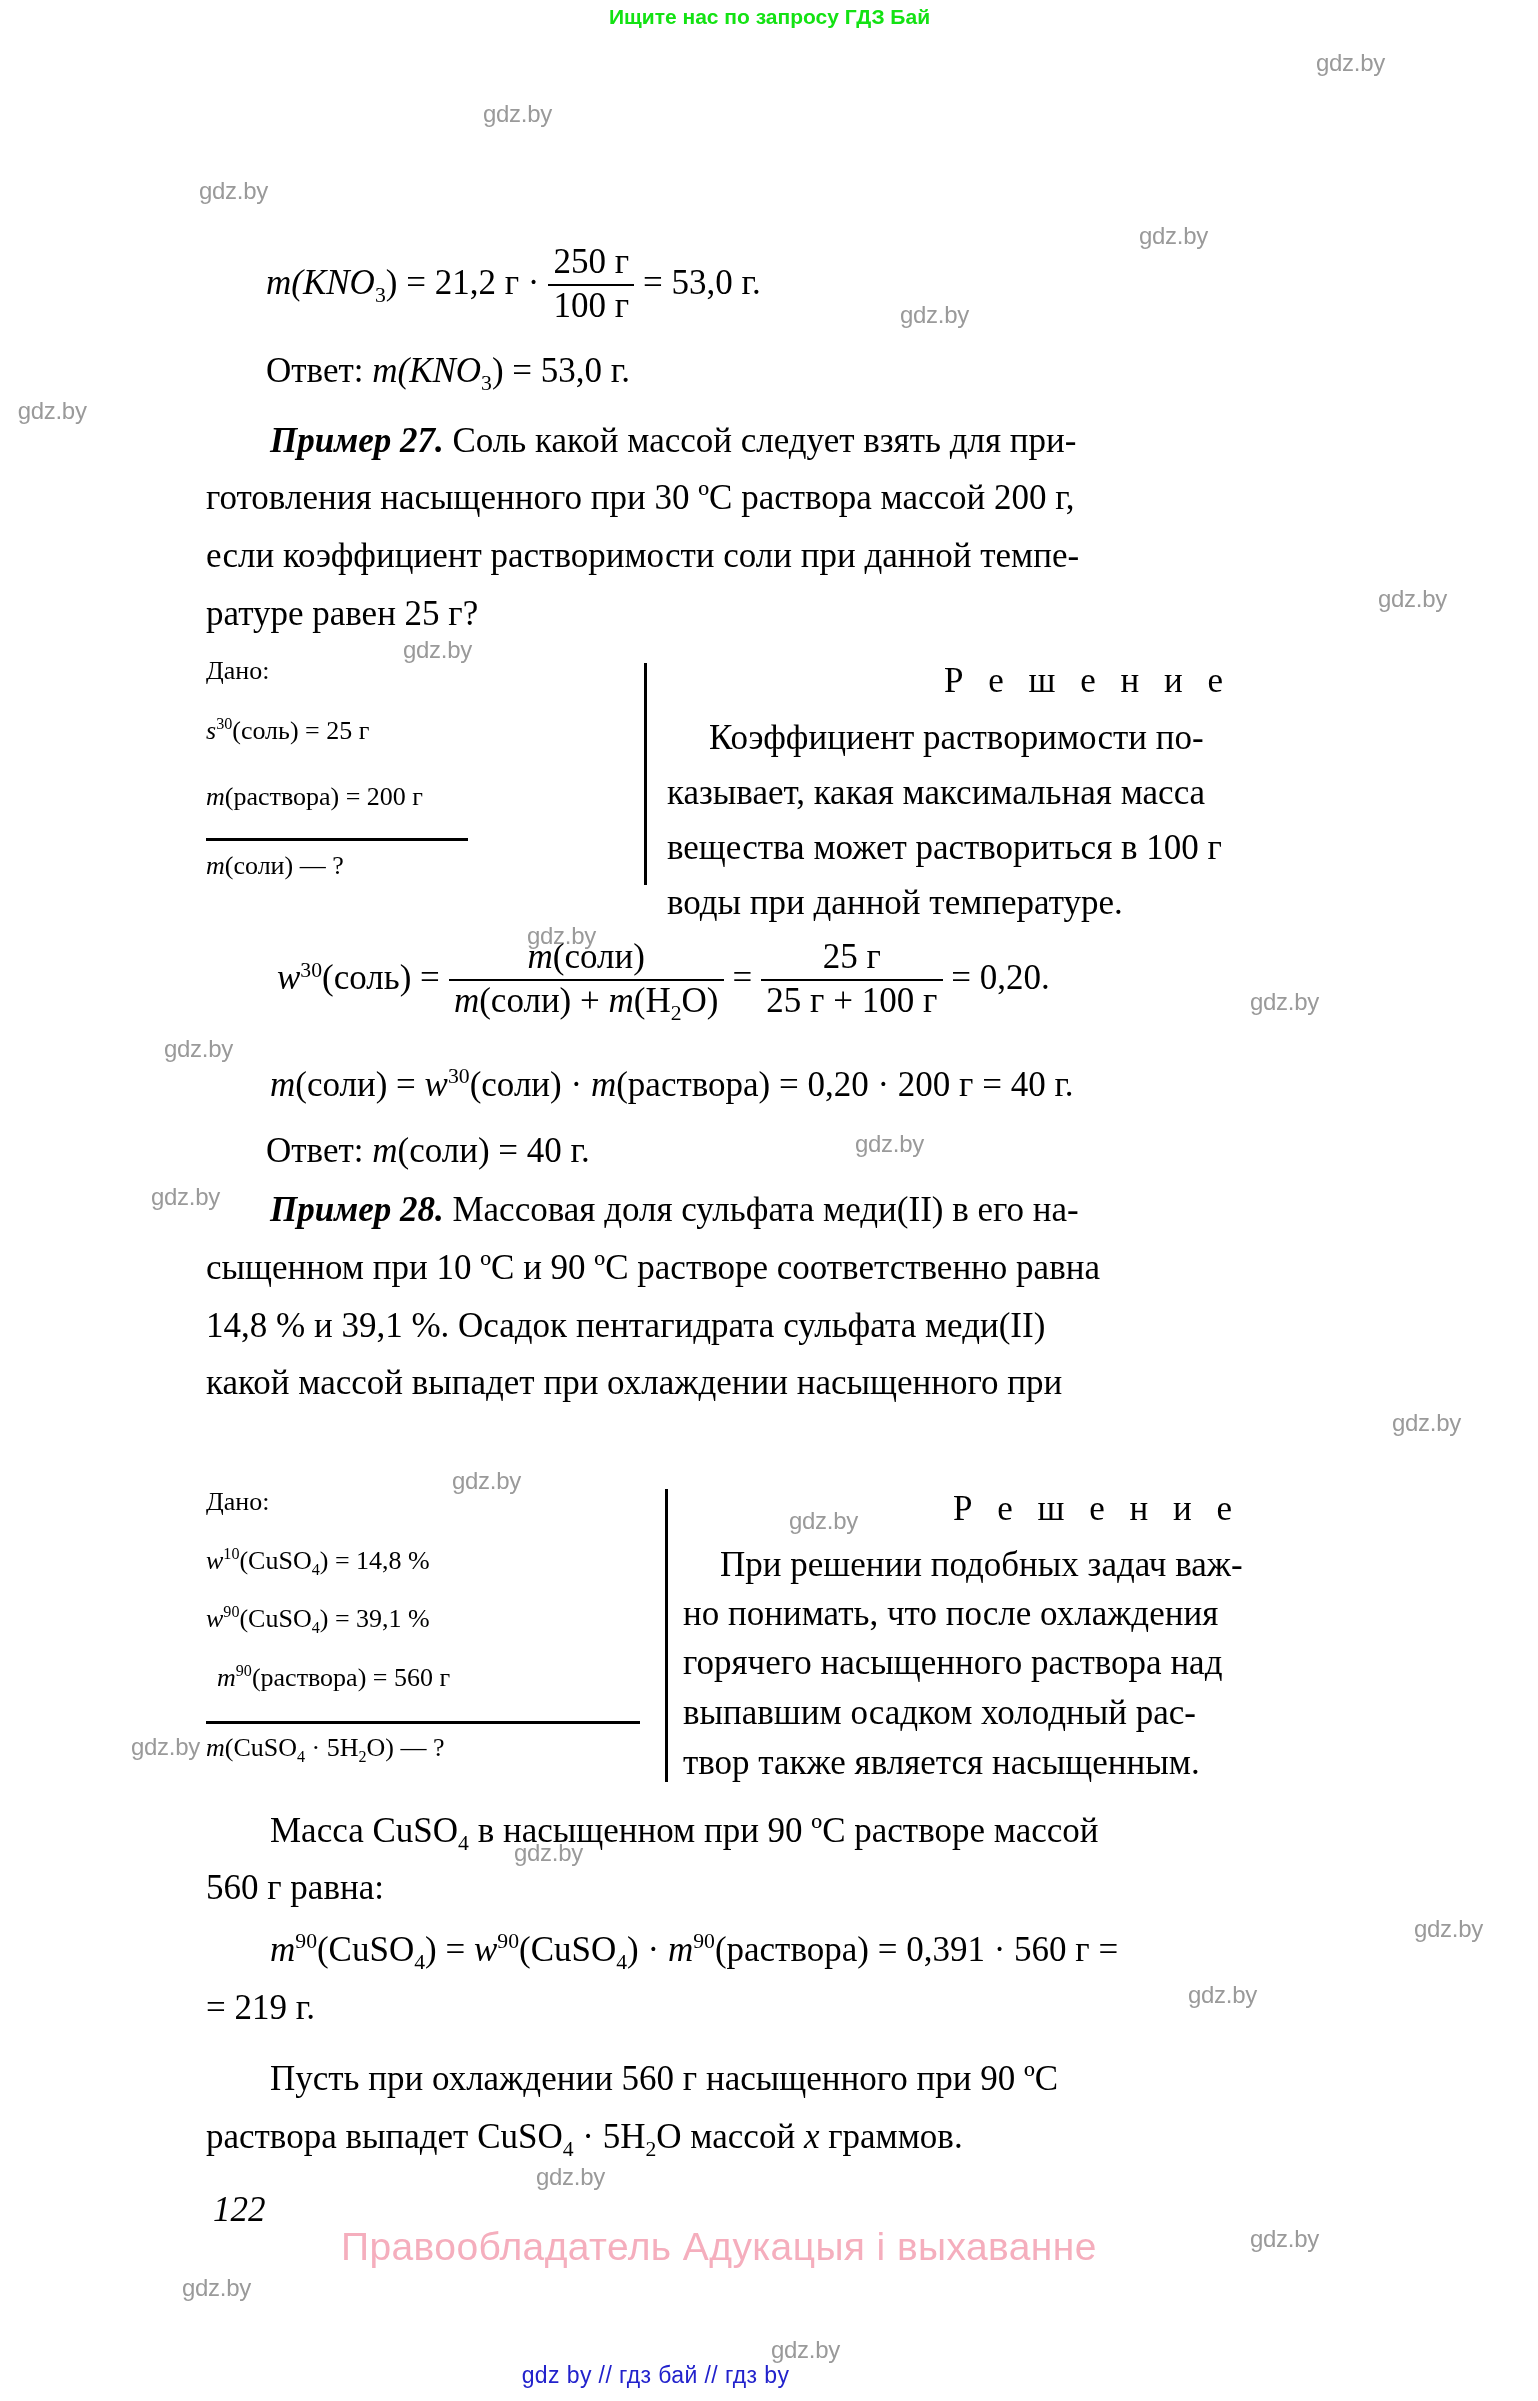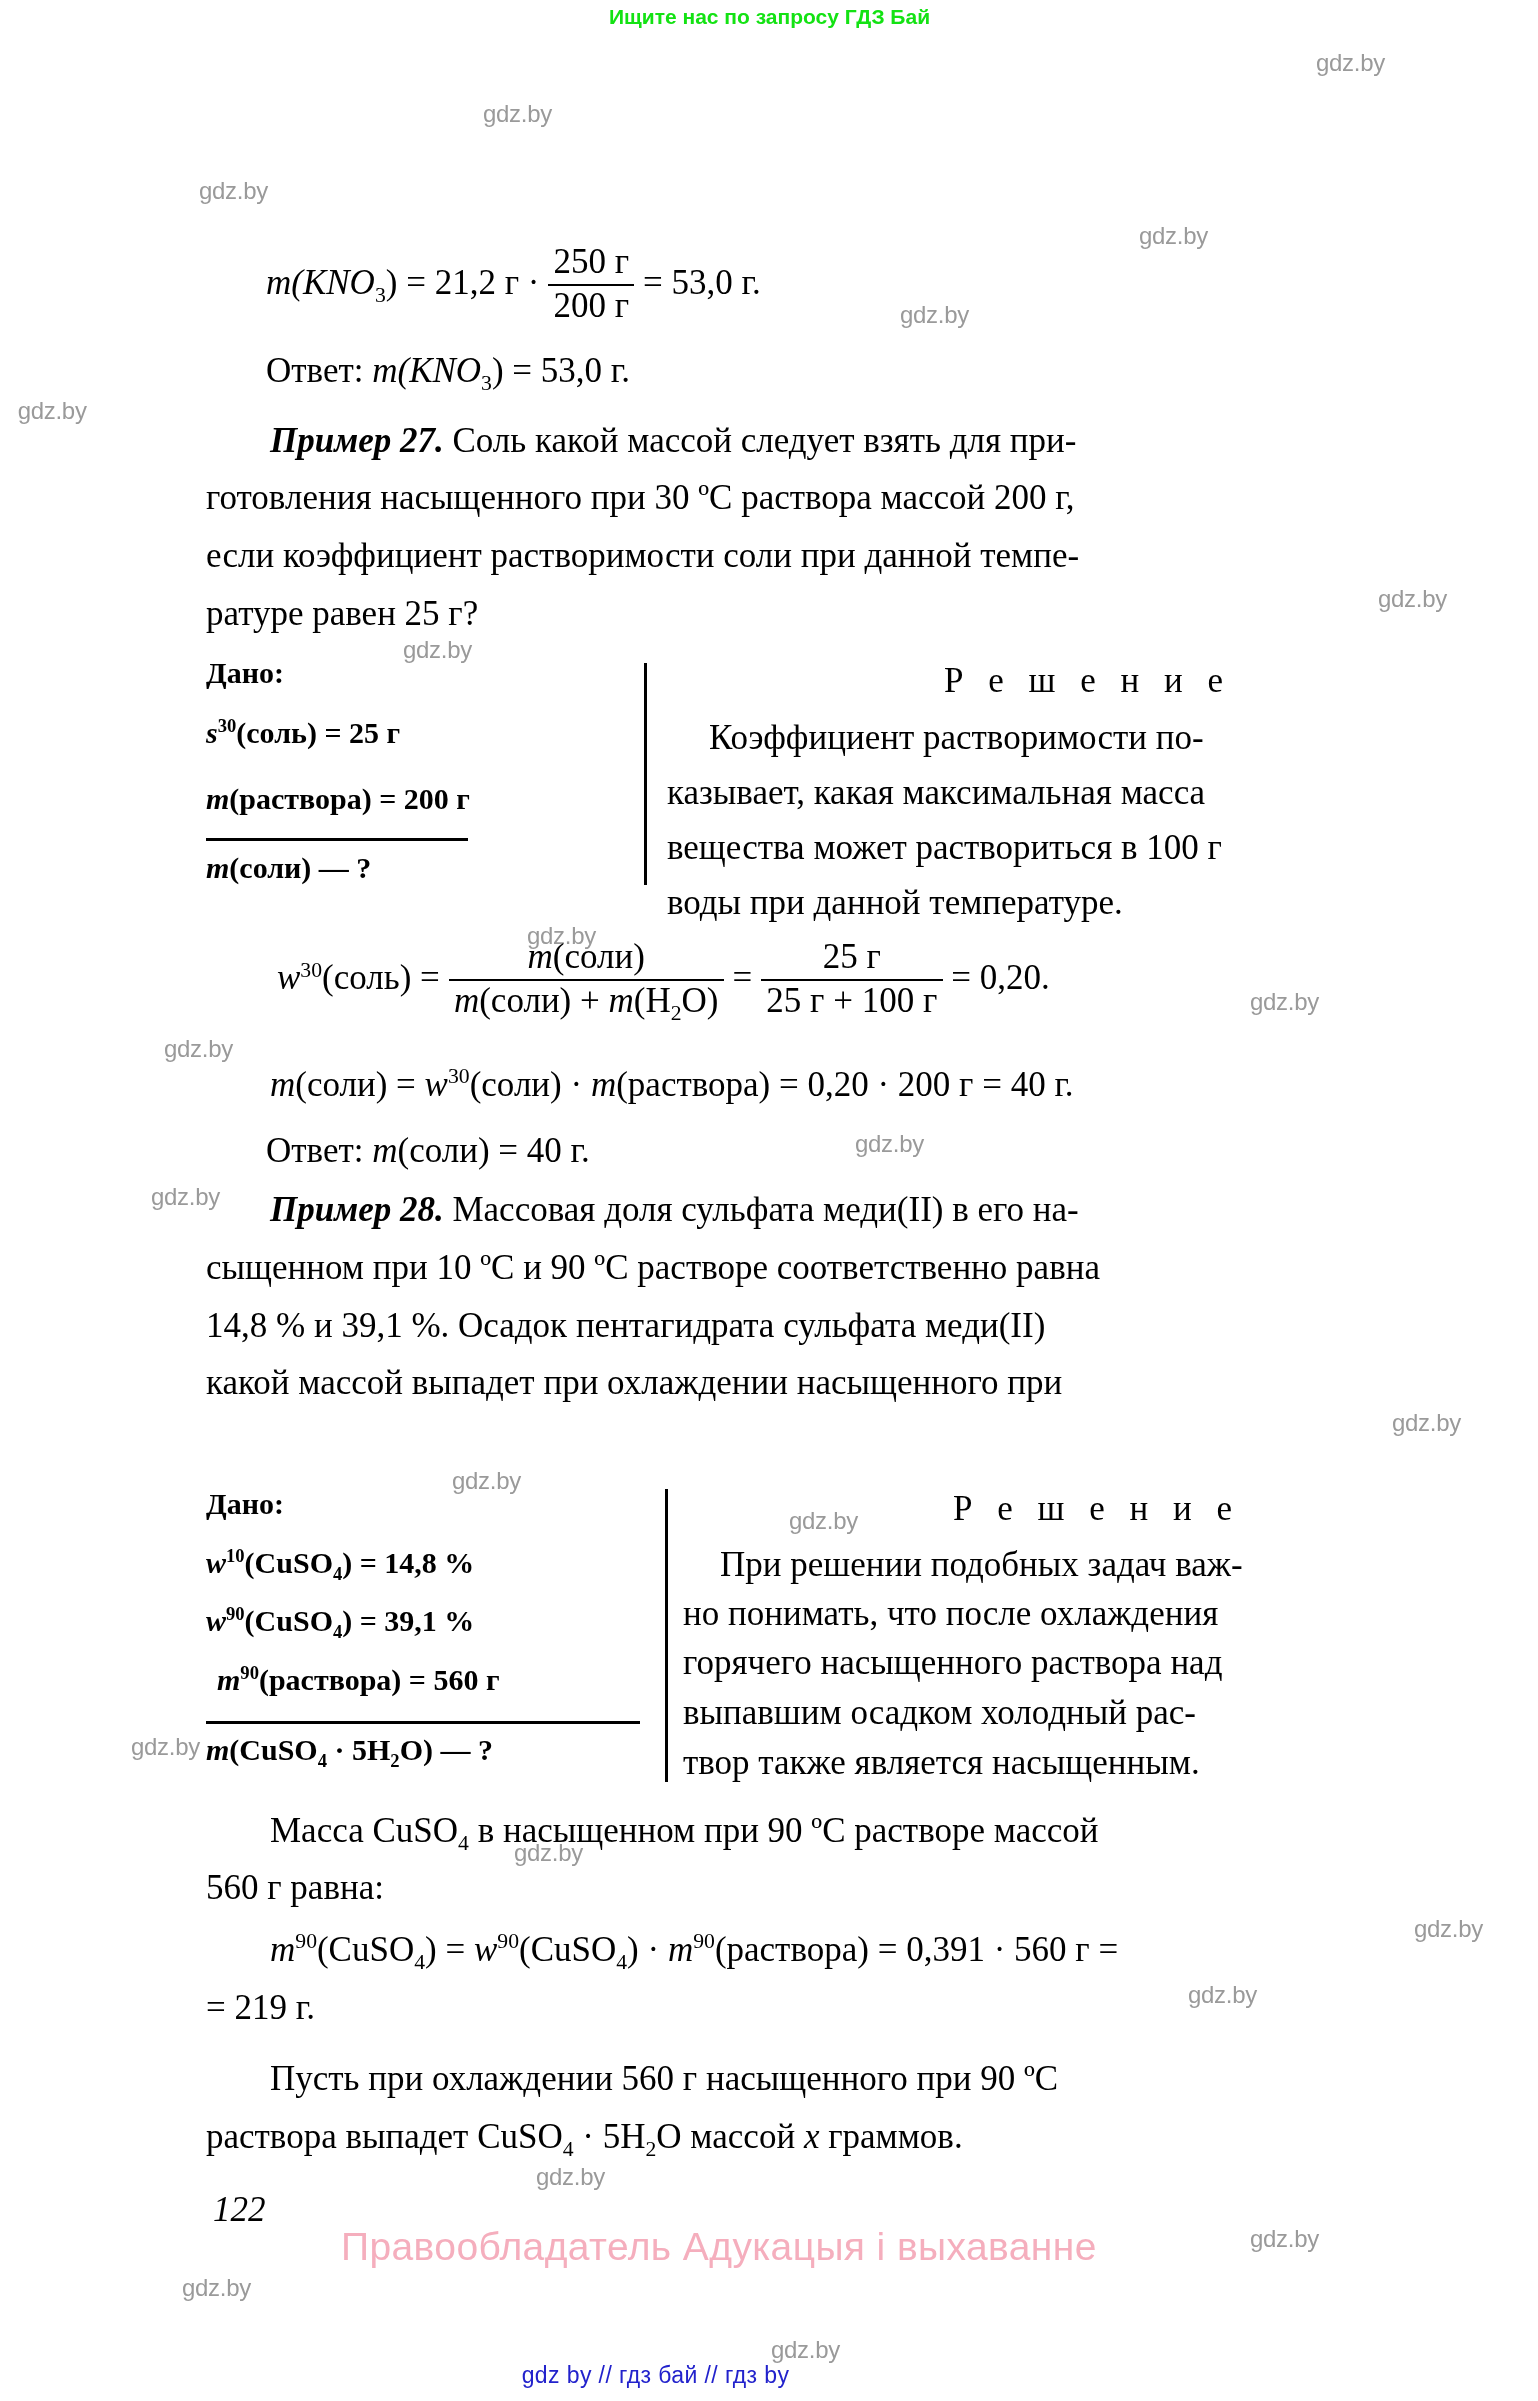--- a/index.html
+++ b/index.html
@@ -93,25 +93,24 @@
     display: block;
     padding: 2.7px 5.3px 0 5.3px;
     line-height: 1.05;
   }
 
   
   .given {
     position: absolute;
   }
   .given .g-line {
-    font-size: 30px;
+    font-size: 26px;
     white-space: nowrap;
     line-height: 1;
     position: absolute;
-    font-weight: bold;
   }
   .rule {
     position: absolute;
     background: #000;
     height: 2.7px;
   }
   .vrule {
     position: absolute;
     background: #000;
     width: 2.7px;
@@ -151,21 +150,21 @@
       <div class="wm" style="left: 514px; top: 1839px; font-size: 24px;">gdz.by</div>
       <div class="wm" style="left: 1414px; top: 1915px; font-size: 24px;">gdz.by</div>
       <div class="wm" style="left: 1188px; top: 1981px; font-size: 24px;">gdz.by</div>
       <div class="wm" style="left: 536px; top: 2163px; font-size: 24px;">gdz.by</div>
       <div class="wm" style="left: 1250px; top: 2225px; font-size: 24px;">gdz.by</div>
       <div class="wm" style="left: 182px; top: 2274px; font-size: 24px;">gdz.by</div>
       <div class="wm" style="left: 771px; top: 2336px; font-size: 24px;">gdz.by</div>
     </div>
 
   <div class="line" style="left:266px; top:246px;">
-    <span class="ital">m(KNO</span><sub>3</sub><span>) = 21,2 г · </span><span class="frac"><span class="num">250 г</span><span class="den">200 г</span></span><span> = 53,0 г.</span>
+    <span class="ital">m(KNO</span><sub>3</sub><span>) = 21,2 г · </span><span class="frac"><span class="num">250 г</span><span class="den">100 г</span></span><span> = 53,0 г.</span>
   </div>
 
   <div class="line" style="left:266px; top:353px;">
     <span>Ответ:</span>
     <span class="ital">m(KNO</span><sub>3</sub><span>) = 53,0 г.</span>
   </div>
 
   <div class="line" style="left:270px; top:423px;">
     <span class="bolditalic">Пример 27.</span>
     <span>Соль какой массой следует взять для при-</span>

